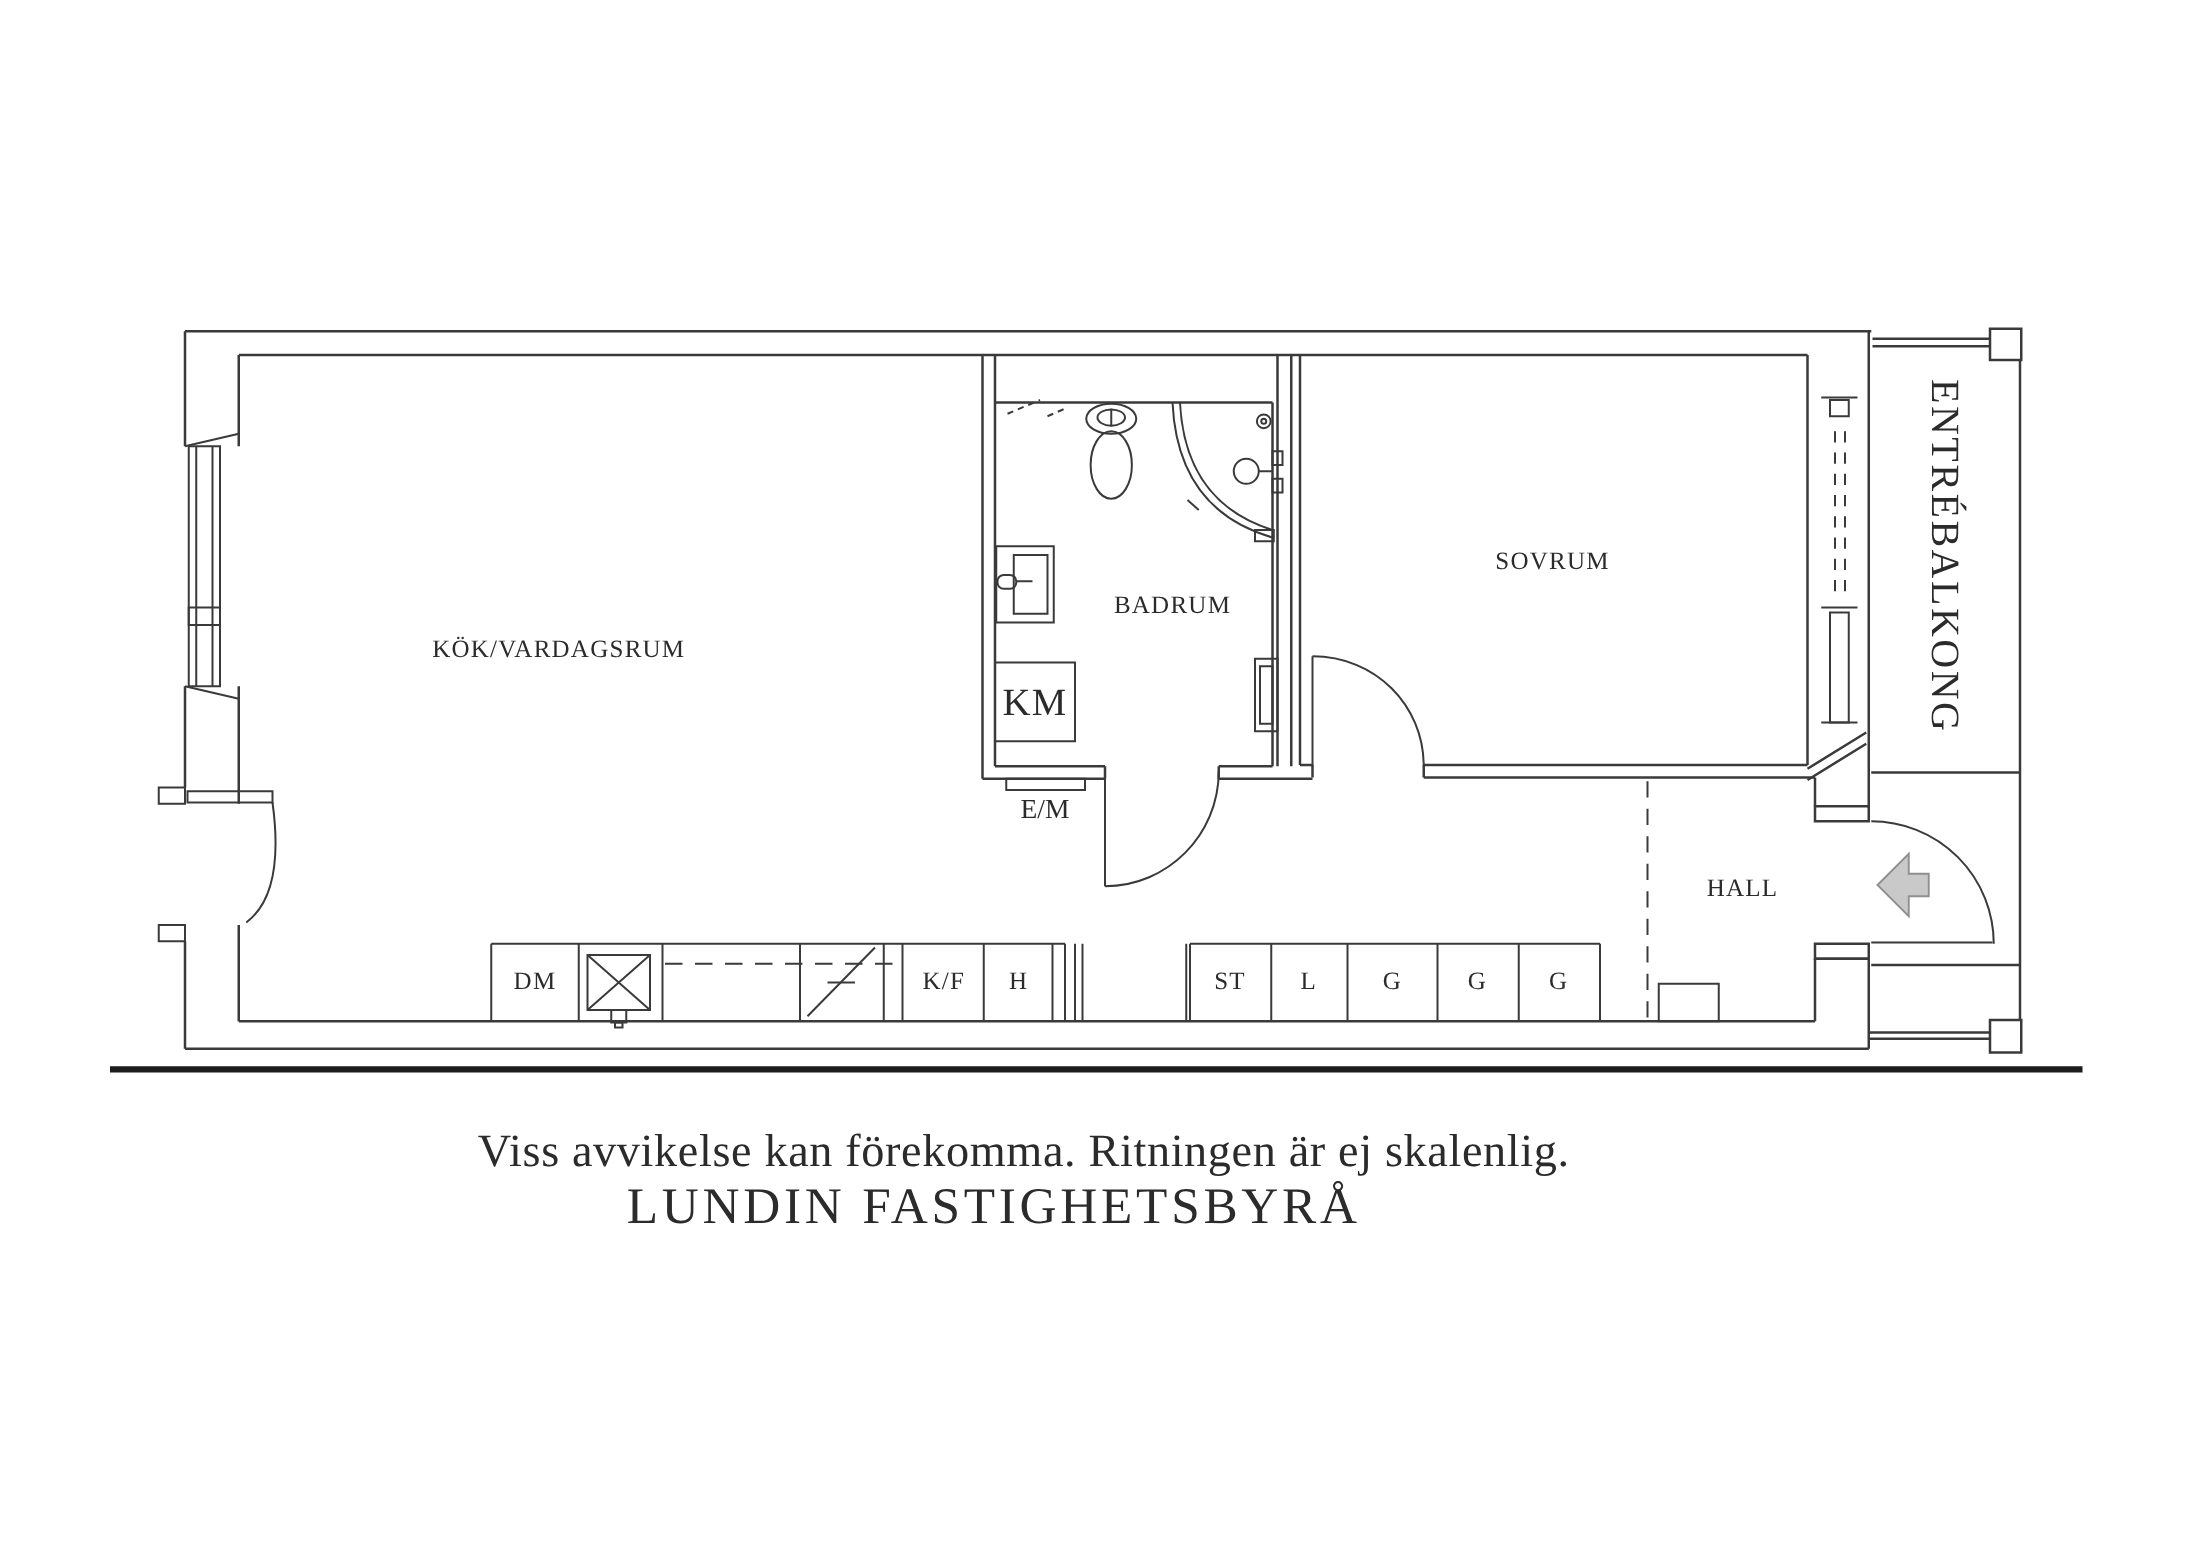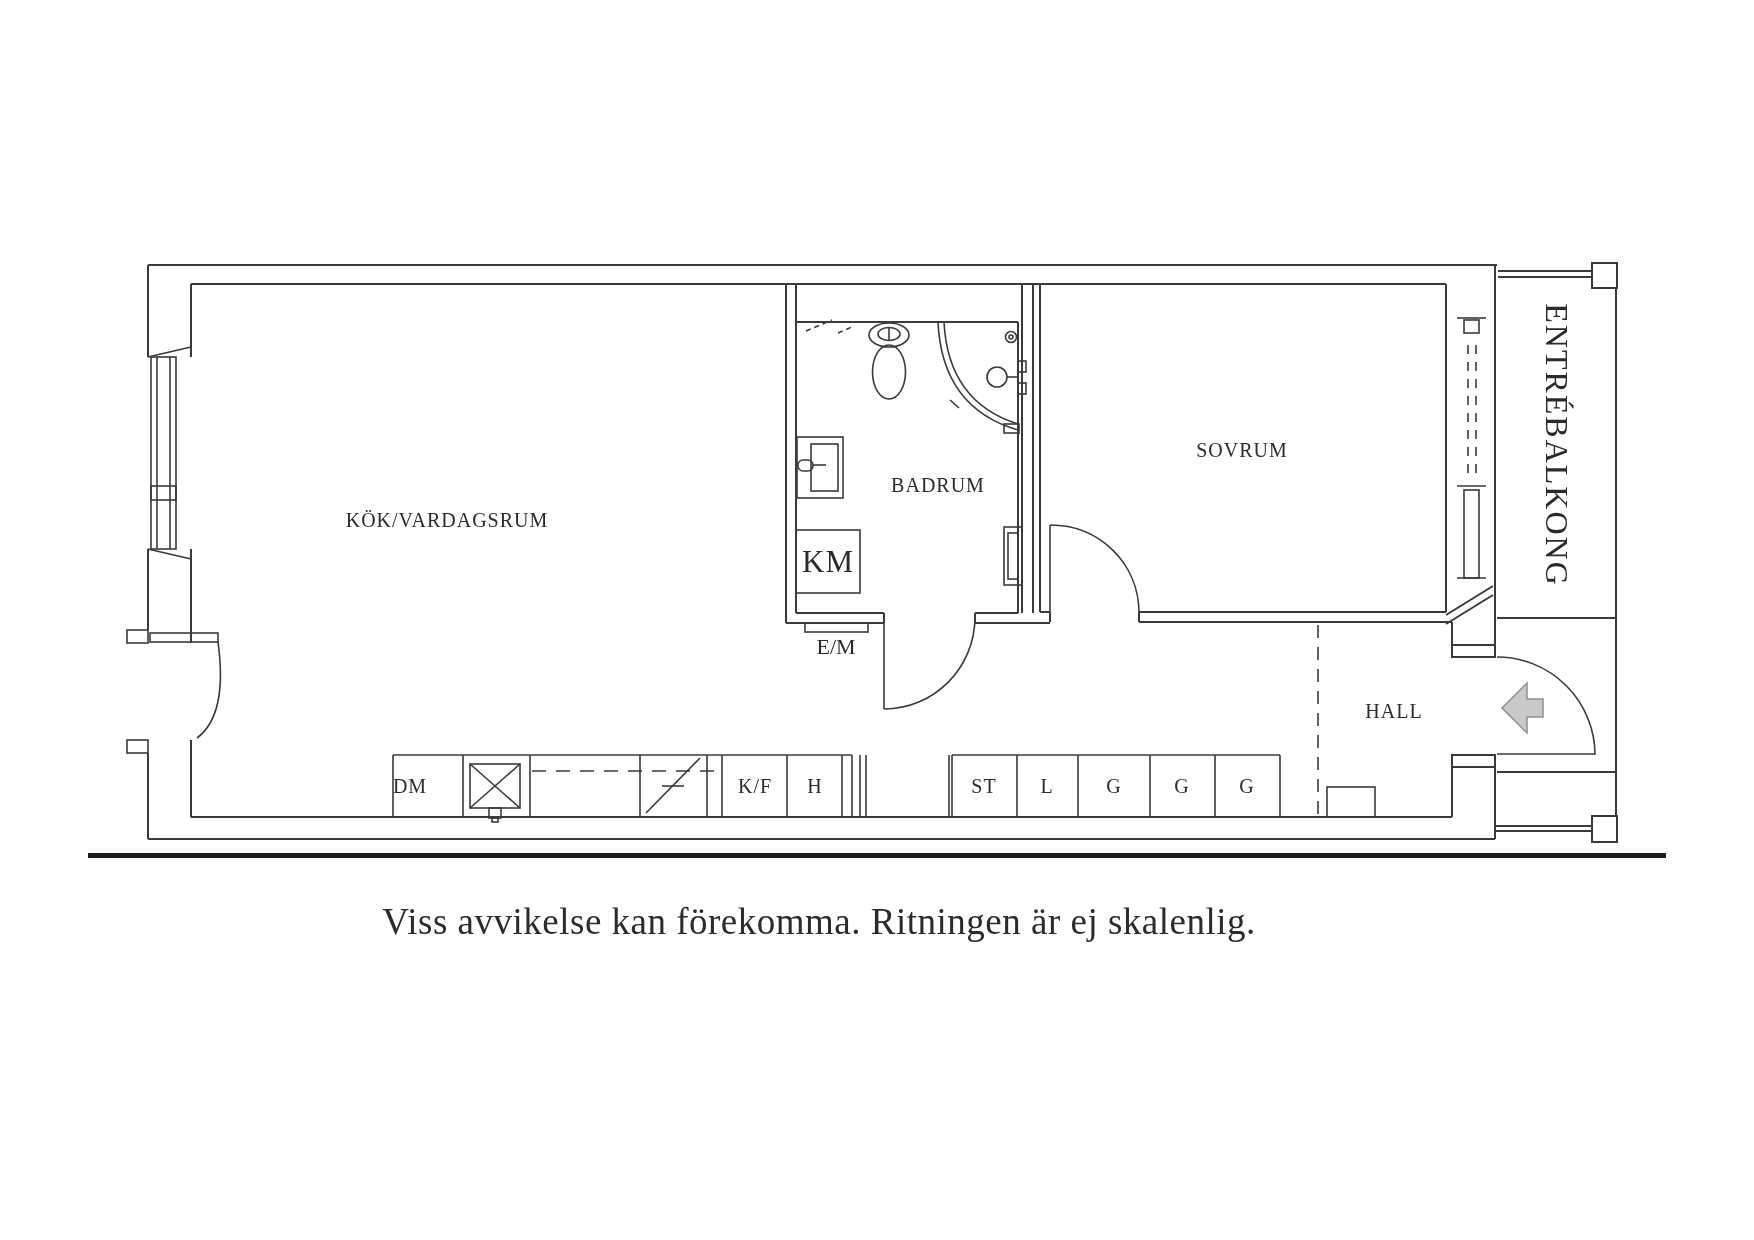--- a/index.html
+++ b/index.html
@@ -210,26 +210,27 @@
 
   <div class="lbl" style="left:447px;top:520px;">KÖK/VARDAGSRUM</div>
   <div class="lbl" style="left:938px;top:485px;text-align:center;">BADRUM</div>
   <div class="lbl" style="left:1242px;top:450px;">SOVRUM</div>
   <div class="lbl" style="left:1394px;top:711px;text-align:center;">HALL</div>
   <div class="lbl rot" style="left:1556px;top:445px;">ENTRÉBALKONG</div>
 
   <div class="lbl km" style="left:828px;top:562px;">KM</div>
   <div class="lbl small" style="left:836px;top:647px;">E/M</div>
 
-  <div class="lbl" style="left:410px;top:786px;">DM</div>
+  <div class="lbl" style="left:428px;top:786px;">DM</div>
   <div class="lbl" style="left:755px;top:786px;">K/F</div>
   <div class="lbl" style="left:815px;top:786px;">H</div>
 
   <div class="lbl" style="left:984px;top:786px;font-family:Liberation Serif, serif;">ST</div>
   <div class="lbl" style="left:1047px;top:786px;">L</div>
   <div class="lbl" style="left:1114px;top:786px;">G</div>
   <div class="lbl" style="left:1182px;top:786px;">G</div>
   <div class="lbl" style="left:1247px;top:786px;">G</div>
 
   <div class="hrule" style="left:88px;top:853px;width:1578px;"></div>
   <div class="footer-disclaimer" style="left:795px;top:921px;">Viss avvikelse kan förekomma. Ritningen är ej skalenlig.</div>
+  <div class="footer-company" style="left:795px;top:964px;">LUNDIN FASTIGHETSBYRÅ</div>
 
 </div>
 
 </body></html>

